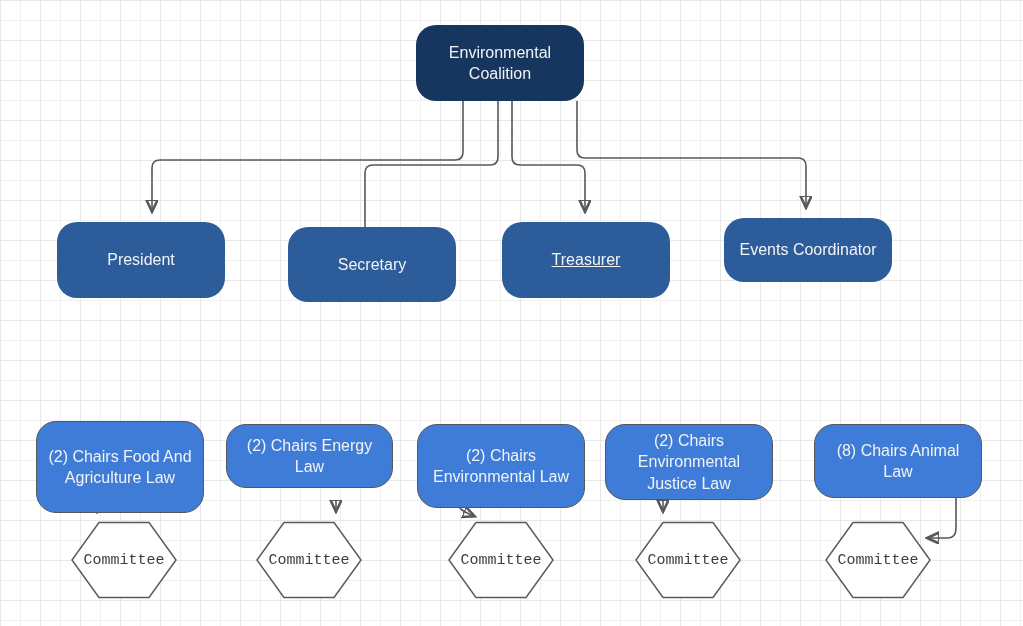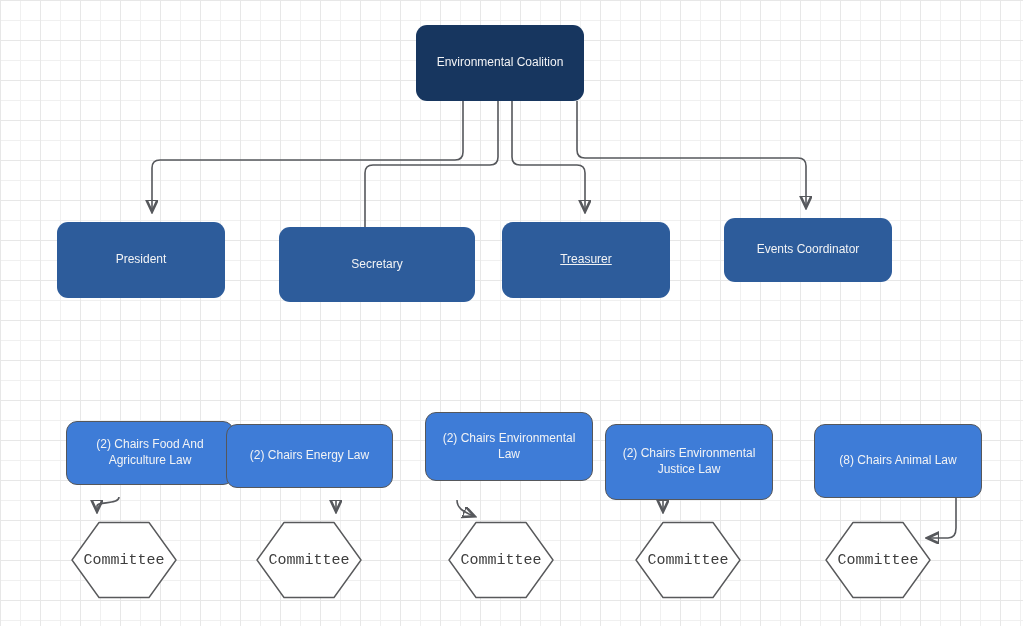--- a/index.html
+++ b/index.html
@@ -14,25 +14,25 @@
       linear-gradient(90deg, #e7e7e7 1px, transparent 1px),
       linear-gradient(#f0f0f0 1px, transparent 1px),
       linear-gradient(90deg, #f0f0f0 1px, transparent 1px);
     background-size:40px 40px, 40px 40px, 20px 20px, 20px 20px;
   }
   #edges{position:absolute;left:0;top:0;width:1023px;height:626px;}
   #edges path{fill:none;stroke:#56585c;stroke-width:1.6px;}
   .node{
     position:absolute;
     box-sizing:border-box;
-    border-radius:11px;
+    border-radius:20px;
     display:flex;align-items:center;justify-content:center;
     text-align:center;
     color:#f2f3f5;
-    font-size:12px;line-height:1.32;
+    font-size:16px;line-height:1.32;
     padding:6px 10px;
     cursor:default;
   }
   .root{background:#17365f;}
   .officer{background:#2d5c9b;}
   .chair{background:#3e7cd7;border:1px solid #55575b;}
   .hexnode{position:absolute;width:104px;height:80px;}
   .hexnode svg{position:absolute;left:0;top:0;overflow:visible;}
   .hexnode .hexlabel{
     position:absolute;left:0;top:0;right:0;bottom:0;
@@ -63,37 +63,37 @@
     <path d="M956,498 L956,528 Q956,538 948,538 L928,538" marker-end="url(#arr)"></path>
   </svg>
 
   <div class="node root" style="left:416px;top:25px;width:168px;height:76px;">
     <span class="nodelabel">Environmental Coalition</span>
   </div>
 
   <div class="node officer" style="left:57px;top:222px;width:168px;height:76px;">
     <span class="nodelabel">President</span>
   </div>
-  <div class="node officer" style="left:279px;top:227px;width:196px;height:75px;">
+  <div class="node officer" style="left:288px;top:227px;width:168px;height:75px;">
     <span class="nodelabel">Secretary</span>
   </div>
   <div class="node officer" style="left:502px;top:222px;width:168px;height:76px;text-decoration:underline;">
     <span class="nodelabel">Treasurer</span>
   </div>
   <div class="node officer" style="left:724px;top:218px;width:168px;height:64px;">
     <span class="nodelabel">Events Coordinator</span>
   </div>
 
-  <div class="node chair" style="left:36px;top:421px;width:168px;height:64px;margin-left:30px;">
+  <div class="node chair" style="left:36px;top:421px;width:168px;height:92px;">
     <span class="nodelabel">(2) Chairs Food And Agriculture Law</span>
   </div>
   <div class="node chair" style="left:226px;top:424px;width:167px;height:64px;">
     <span class="nodelabel">(2) Chairs Energy Law</span>
   </div>
-  <div class="node chair" style="left:417px;top:412px;width:168px;height:69px;margin-left:8px;">
+  <div class="node chair" style="left:417px;top:424px;width:168px;height:84px;">
     <span class="nodelabel">(2) Chairs Environmental Law</span>
   </div>
   <div class="node chair" style="left:605px;top:424px;width:168px;height:76px;">
     <span class="nodelabel">(2) Chairs Environmental Justice Law</span>
   </div>
   <div class="node chair" style="left:814px;top:424px;width:168px;height:74px;">
     <span class="nodelabel">(8) Chairs Animal Law</span>
   </div>
 
   <div class="hexnode" style="left:72px;top:520px;">

